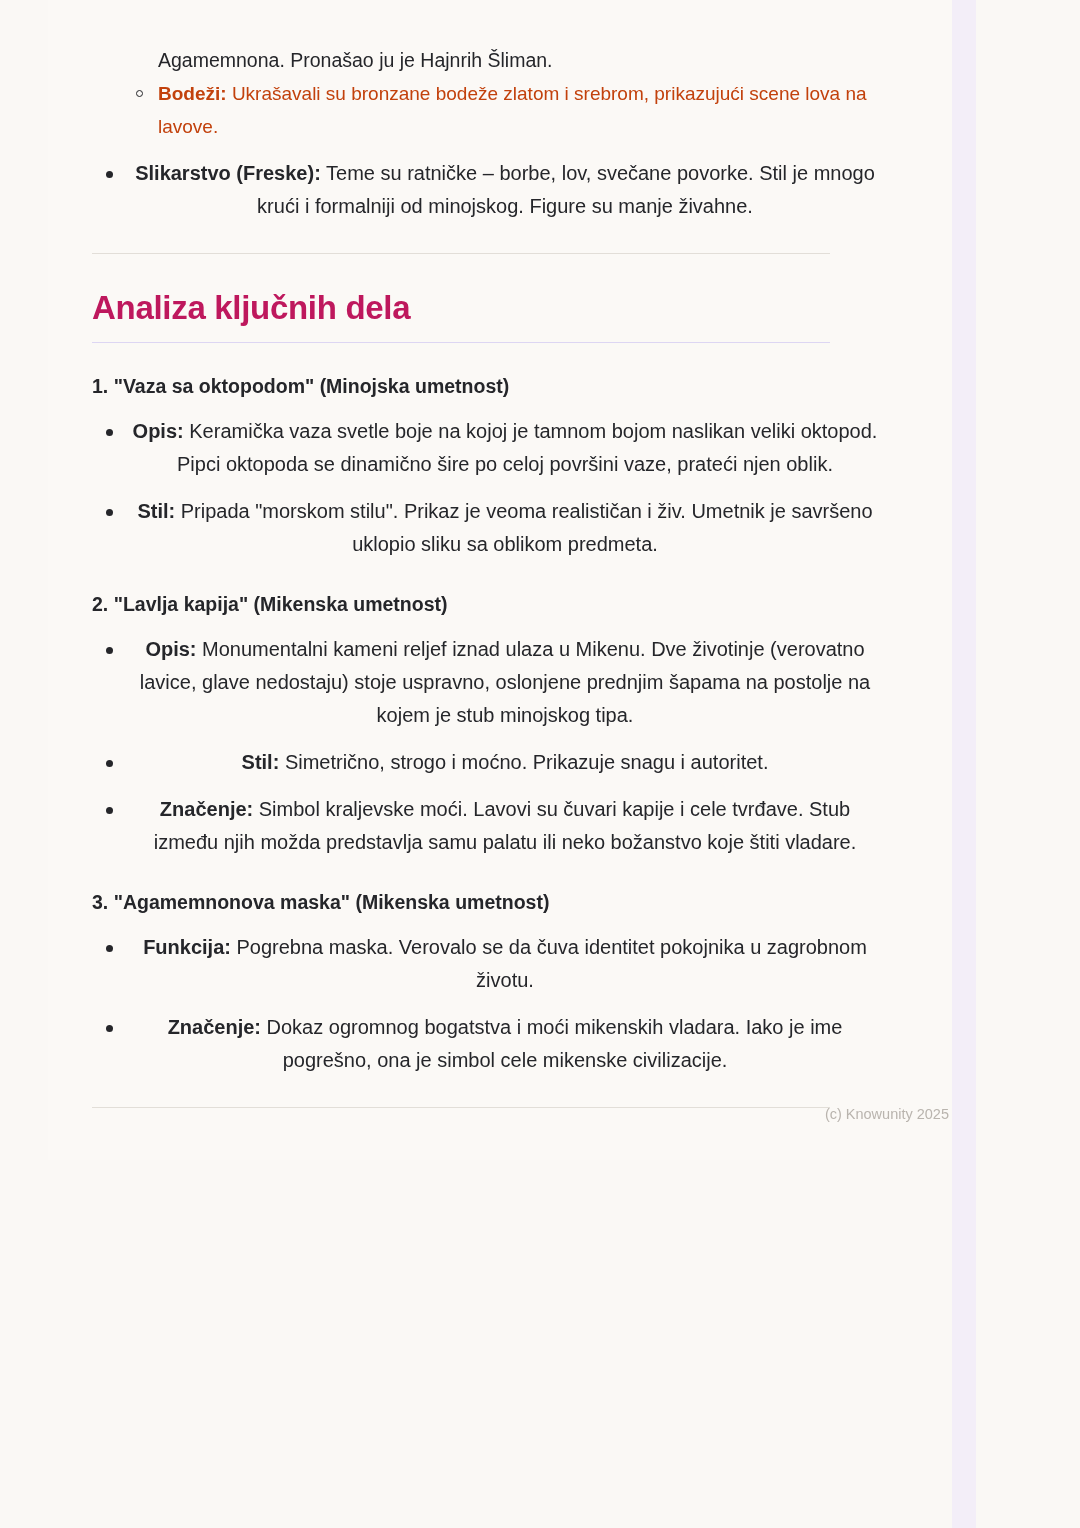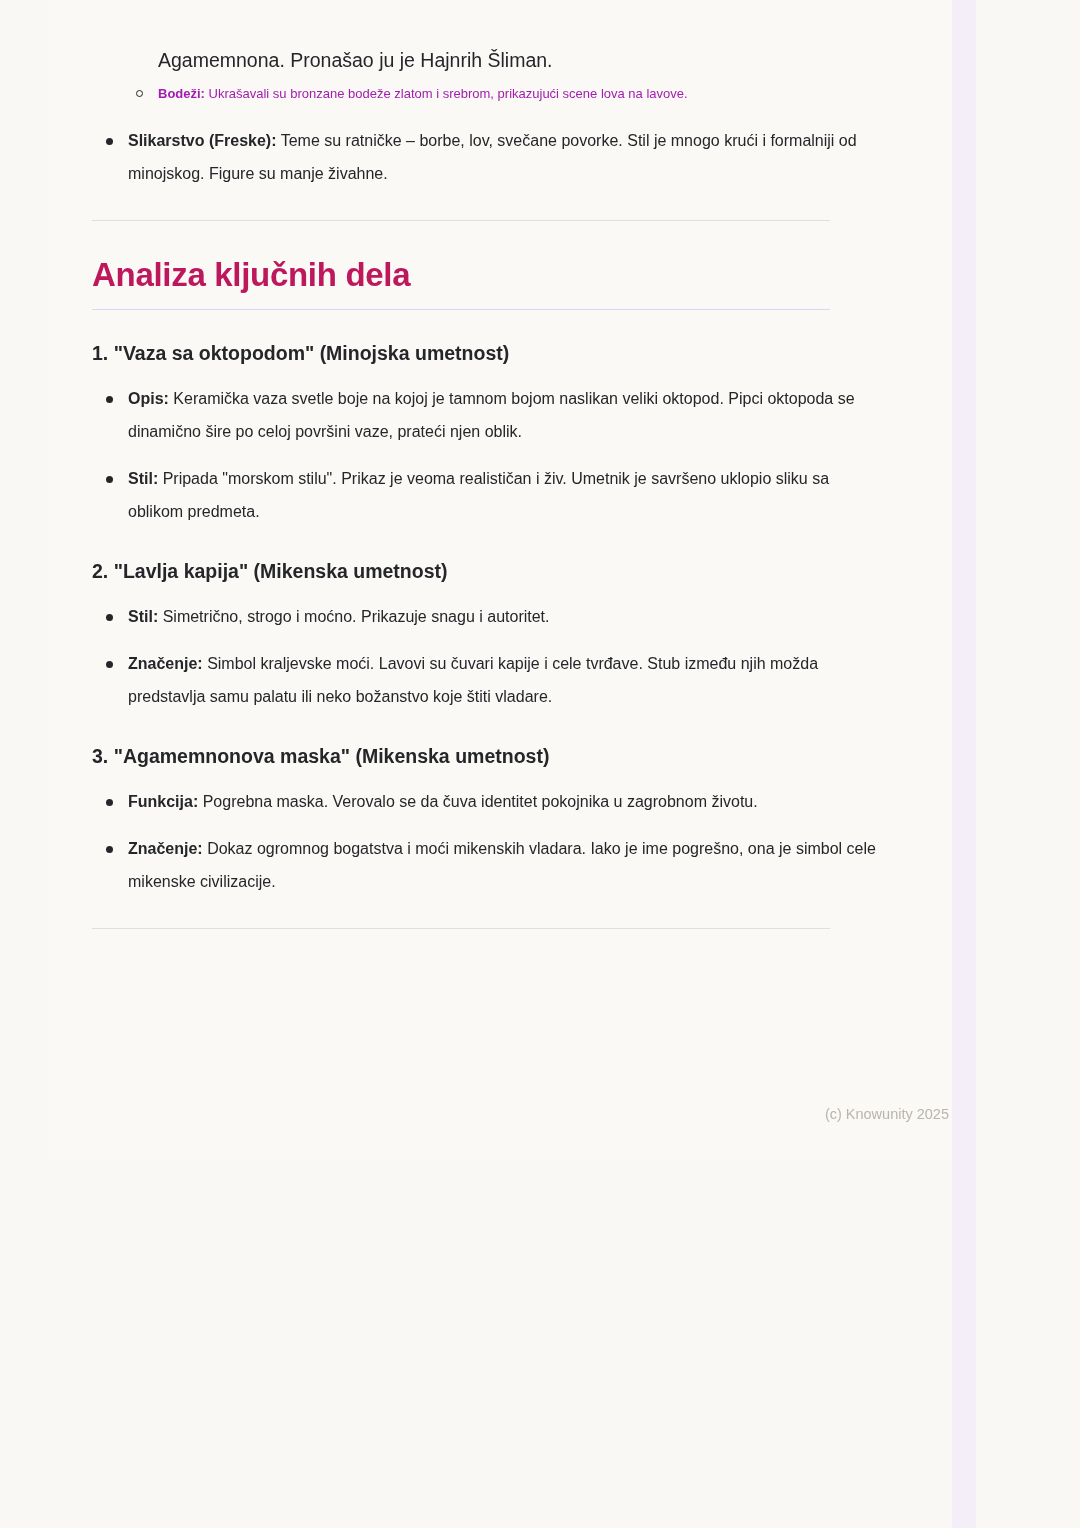--- a/index.html
+++ b/index.html
@@ -46,46 +46,47 @@
   }
   ul.lvl1 {
     list-style: none;
     margin: 14px 0 0 0;
     padding: 0;
   }
   ul.lvl1 > li {
     position: relative;
     padding-left: 36px;
     margin-bottom: 14px;
-    font-size: 16px;
+    font-size: 20px;
     line-height: 33px;
     color: #25262a;
+    text-align: center;
   }
   ul.lvl1 > li::before {
     content: "";
     position: absolute;
     left: 14px;
     top: 14px;
     width: 7px;
     height: 7px;
     border-radius: 50%;
     background: #25262a;
   }
   ul.lvl2 {
     list-style: none;
     margin: 0 0 0 0;
     padding: 0;
   }
   ul.lvl2 > li {
     position: relative;
     padding-left: 66px;
     margin-bottom: 10px;
-    font-size: 13px;
+    font-size: 19px;
     line-height: 33px;
-    color: #a21caf;
+    color: #c2410c;
   }
   ul.lvl2 > li::before {
     content: "";
     position: absolute;
     left: 44px;
     top: 13px;
     width: 7px;
     height: 7px;
     border-radius: 50%;
     border: 1.5px solid #25262a;
@@ -154,20 +155,21 @@
     <hr class="title-underline">
 
     <h3 class="work-title">1. "Vaza sa oktopodom" (Minojska umetnost)</h3>
     <ul class="lvl1">
       <li><b class="b">Opis:</b><span> Keramička vaza svetle boje na kojoj je tamnom bojom naslikan veliki oktopod. Pipci oktopoda se dinamično šire po celoj površini vaze, prateći njen oblik.</span></li>
       <li><b class="b">Stil:</b><span> Pripada "morskom stilu". Prikaz je veoma realističan i živ. Umetnik je savršeno uklopio sliku sa oblikom predmeta.</span></li>
     </ul>
 
     <h3 class="work-title">2. "Lavlja kapija" (Mikenska umetnost)</h3>
     <ul class="lvl1">
+      <li><b class="b">Opis:</b><span> Monumentalni kameni reljef iznad ulaza u Mikenu. Dve životinje (verovatno lavice, glave nedostaju) stoje uspravno, oslonjene prednjim šapama na postolje na kojem je stub minojskog tipa.</span></li>
       <li><b class="b">Stil:</b><span> Simetrično, strogo i moćno. Prikazuje snagu i autoritet.</span></li>
       <li><b class="b">Značenje:</b><span> Simbol kraljevske moći. Lavovi su čuvari kapije i cele tvrđave. Stub između njih možda predstavlja samu palatu ili neko božanstvo koje štiti vladare.</span></li>
     </ul>
 
     <h3 class="work-title">3. "Agamemnonova maska" (Mikenska umetnost)</h3>
     <ul class="lvl1">
       <li><b class="b">Funkcija:</b><span> Pogrebna maska. Verovalo se da čuva identitet pokojnika u zagrobnom životu.</span></li>
       <li><b class="b">Značenje:</b><span> Dokaz ogromnog bogatstva i moći mikenskih vladara. Iako je ime pogrešno, ona je simbol cele mikenske civilizacije.</span></li>
     </ul>
 

